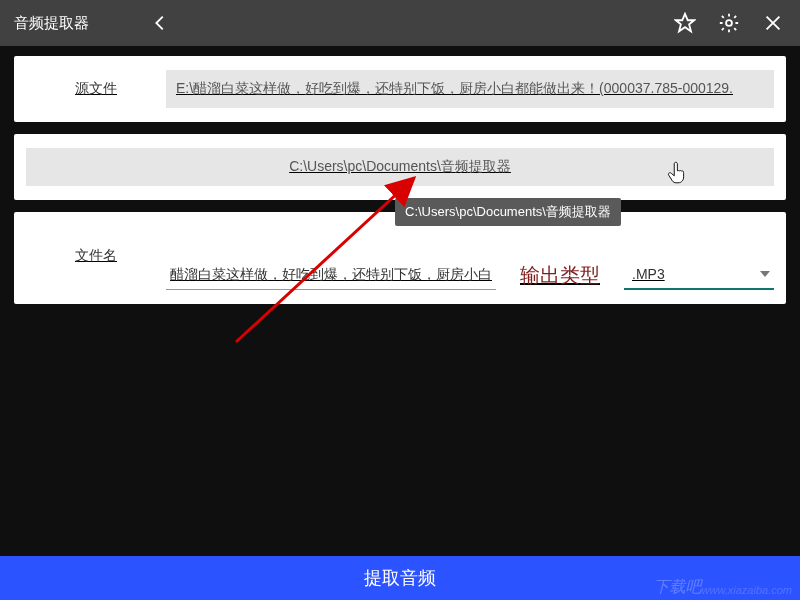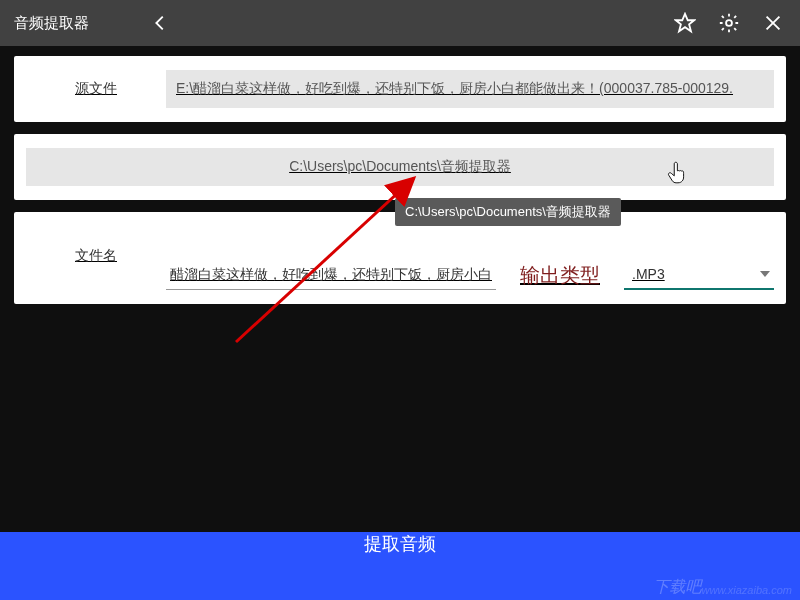--- a/index.html
+++ b/index.html
@@ -107,25 +107,26 @@
 
   .arrow {
     position:absolute;
     left:0; top:0;
     pointer-events:none;
   }
 
   .extract-btn {
     position: absolute;
     left: 0; right: 0; bottom: 0;
-    height: 68px;
+    height: 44px;
     background: #2b53ff;
     color: #fff;
     font-size: 18px;
     display:flex;
+    align-items:center;
     justify-content:center;
     cursor:pointer;
   }
 
   .watermark {
     position:absolute;
     right: 8px;
     bottom: 4px;
     color: rgba(255,255,255,0.25);
     font-size: 16px;

